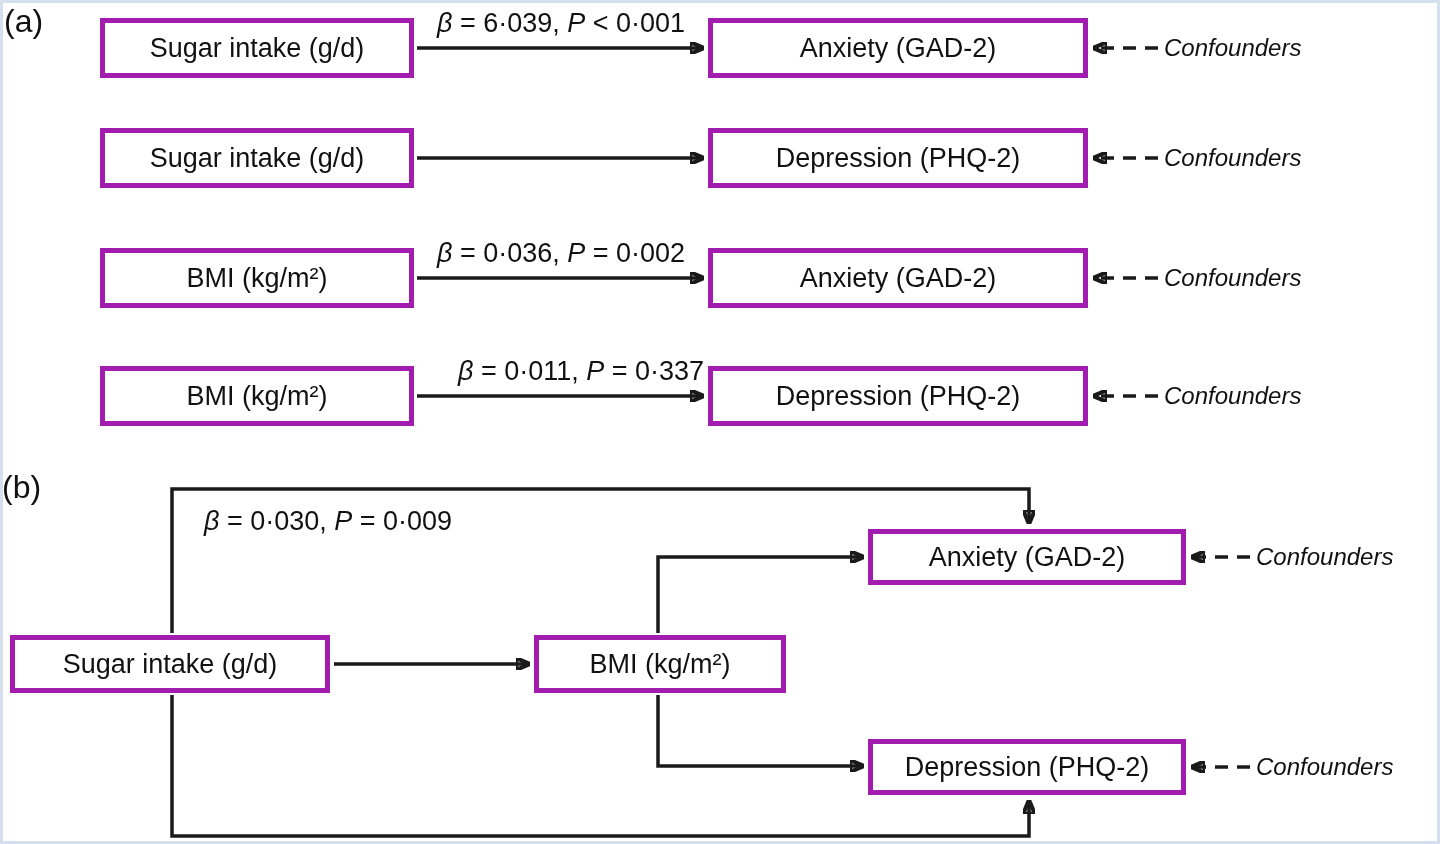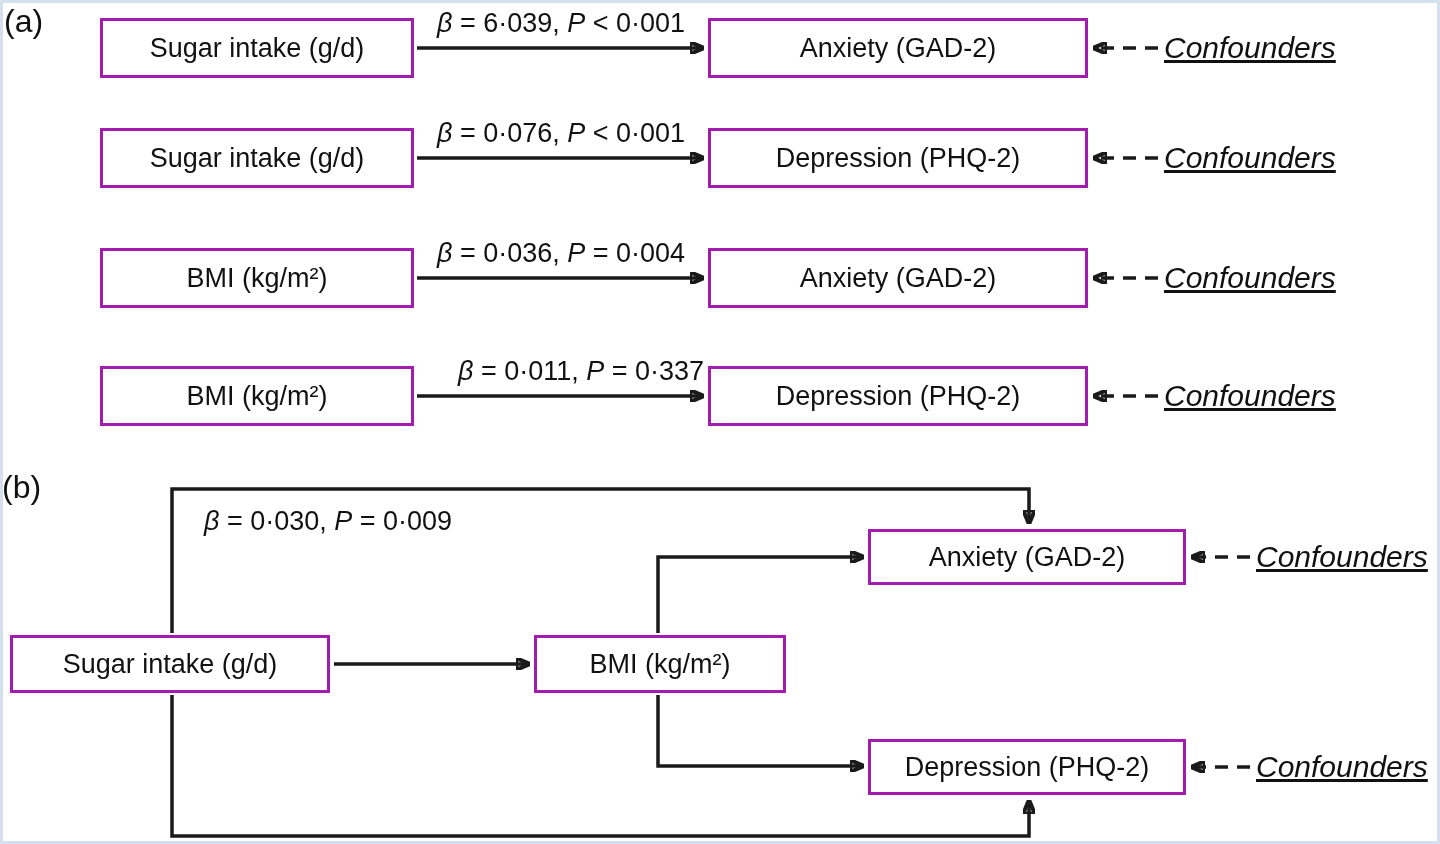--- a/index.html
+++ b/index.html
@@ -10,40 +10,39 @@
     box-shadow:inset 0 0 0 3px #d5e0ee;
     font-family:"Liberation Sans","DejaVu Sans",sans-serif;
     color:#111;
     overflow:hidden;
   }
   .connectors{position:absolute;left:0;top:0;width:1440px;height:844px;}
   .connectors path{fill:none;stroke:#1a1a1a;stroke-width:3.5;}
   .connectors path.dashed{stroke-dasharray:13 9;}
   .node{
     position:absolute;
-    border:3px solid #a21caf;
+    border:5px solid #a21caf;
     background:#fff;
     display:flex;align-items:center;justify-content:center;
     font-size:27px;line-height:1;
     box-sizing:border-box;
     white-space:nowrap;
   }
   .stat{
     position:absolute;
     transform:translateX(-50%);
     font-size:27px;line-height:30px;
     white-space:nowrap;
   }
   .stat i{font-style:italic;}
   .confounders{
     position:absolute;
-    font-size:30px;line-height:32px;
+    font-size:24px;line-height:32px;
     font-style:italic;
     white-space:nowrap;
-    text-decoration:underline;
   }
   .panel-letter{
     position:absolute;
     font-size:32px;line-height:34px;
   }
 </style>
 </head>
 <body>
 
 <div class="figure">
@@ -76,26 +75,25 @@
 
   <div class="panel-letter" style="left:4px;top:4px;">(a)</div>
   <div class="panel-letter" style="left:2px;top:470px;">(b)</div>
 
   <div class="node" style="left:100px;top:18px;width:314px;height:60px;">Sugar intake (g/d)</div>
   <div class="stat" style="left:561px;top:8px;"><i>β</i><span> = 6·039, </span><i>P</i><span> &lt; 0·001</span></div>
   <div class="node" style="left:708px;top:18px;width:380px;height:60px;">Anxiety (GAD-2)</div>
   <div class="confounders" style="left:1164px;top:32px;">Confounders</div>
 
   <div class="node" style="left:100px;top:128px;width:314px;height:60px;">Sugar intake (g/d)</div>
-  <div class="stat" style="left:561px;top:118px;"><i>β</i><span> = 0·076, </span><i>P</i><span> &lt; 0·001</span></div>
   <div class="node" style="left:708px;top:128px;width:380px;height:60px;">Depression (PHQ-2)</div>
   <div class="confounders" style="left:1164px;top:142px;">Confounders</div>
 
   <div class="node" style="left:100px;top:248px;width:314px;height:60px;">BMI (kg/m²)</div>
-  <div class="stat" style="left:561px;top:238px;"><i>β</i><span> = 0·036, </span><i>P</i><span> = 0·004</span></div>
+  <div class="stat" style="left:561px;top:238px;"><i>β</i><span> = 0·036, </span><i>P</i><span> = 0·002</span></div>
   <div class="node" style="left:708px;top:248px;width:380px;height:60px;">Anxiety (GAD-2)</div>
   <div class="confounders" style="left:1164px;top:262px;">Confounders</div>
 
   <div class="node" style="left:100px;top:366px;width:314px;height:60px;">BMI (kg/m²)</div>
   <div class="stat" style="left:561px;top:356px;margin-left:20px;"><i>β</i><span> = 0·011, </span><i>P</i><span> = 0·337</span></div>
   <div class="node" style="left:708px;top:366px;width:380px;height:60px;">Depression (PHQ-2)</div>
   <div class="confounders" style="left:1164px;top:380px;">Confounders</div>
 
   <div class="node" style="left:10px;top:635px;width:320px;height:58px;">Sugar intake (g/d)</div>
   <div class="node" style="left:534px;top:635px;width:252px;height:58px;">BMI (kg/m²)</div>

